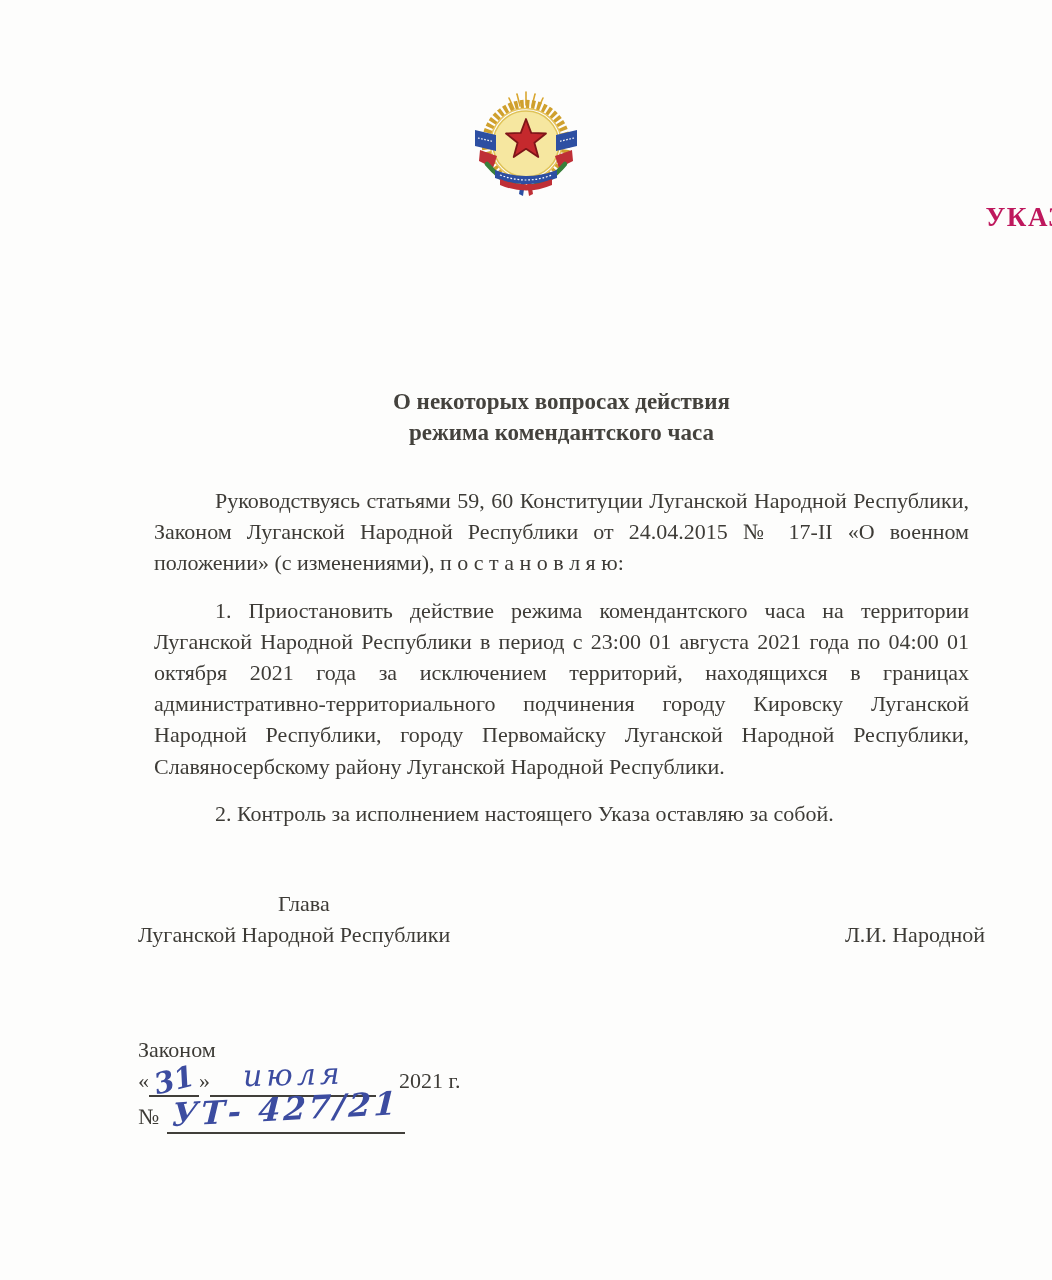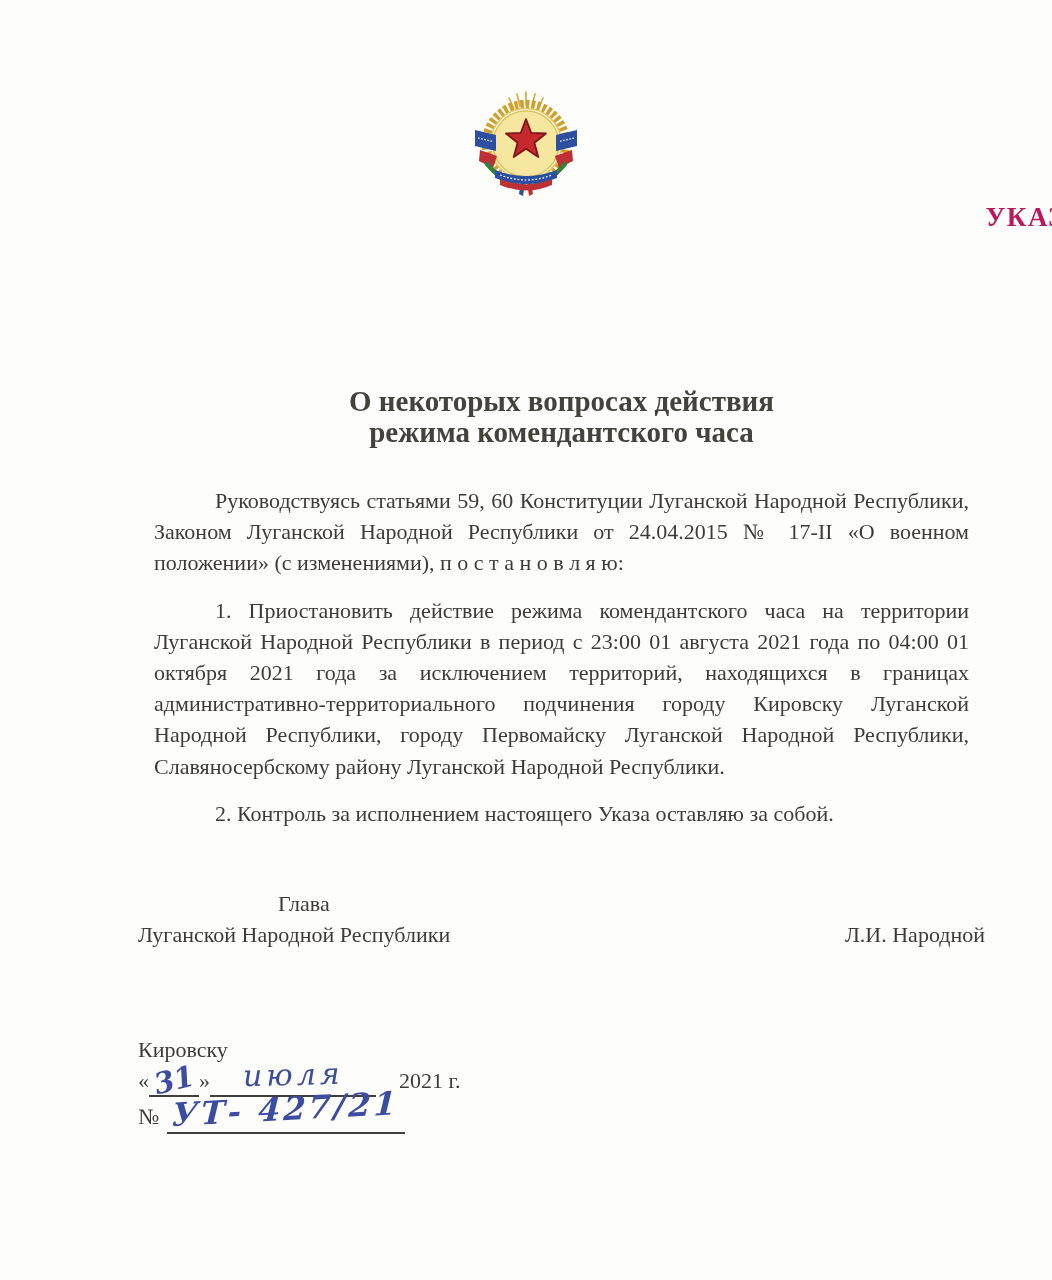--- a/index.html
+++ b/index.html
@@ -16,21 +16,21 @@
   .emblem-wrap { position:absolute; top:88px; left:0; width:100%; text-align:center; }
   .emblem-wrap svg { display:inline-block; }
 
   
   .titles { position:absolute; top:200px; left:12px; width:100%; text-align:right; color:#be185d; }
   .title1 { font-size:27px; font-weight:bold; line-height:34px; letter-spacing:1.5px; }
   .title2 { font-size:29px; font-weight:bold; line-height:38px; letter-spacing:1px; }
 
   
   .subject { position:absolute; top:386px; left:138px; width:847px; text-align:center;
-             font-size:29px; font-weight:bold; line-height:31px; color:#44423d; }
+             font-size:23px; font-weight:bold; line-height:31px; color:#44423d; }
 
   
   .body-text { position:absolute; top:469px; left:138px; width:847px;
                font-size:22px; line-height:31.2px; text-align:justify; color:#3d3b36; }
   .body-text p { margin:16px; text-indent:61px; }
 
   
   .signature { position:absolute; top:888px; left:138px; width:847px;
                display:flex; justify-content:space-between; align-items:flex-end;
                font-size:22px; line-height:31px; }
@@ -113,21 +113,21 @@
   </div>
 
   <div class="signature">
     <div class="sig-left">
       <div class="sig-post1">Глава</div>
       <div>Луганской Народной Республики</div>
     </div>
     <div class="sig-right">Л.И. Народной</div>
   </div>
 
-  <div class="footer-city">Кировску</div>
+  <div class="footer-city">Законом</div>
 
   <div class="date-line">
     <span>«</span><span class="blank blank-day"><span class="hw hw-day">31</span></span><span>»</span><span class="blank blank-month"><span class="hw hw-month">июля</span></span><span class="year-text">2021 г.</span>
   </div>
 
   <div class="num-line">
     <span>№</span><span class="blank blank-number"><span class="hw hw-number">УТ- 427/21</span></span>
   </div>
 
 </div>

